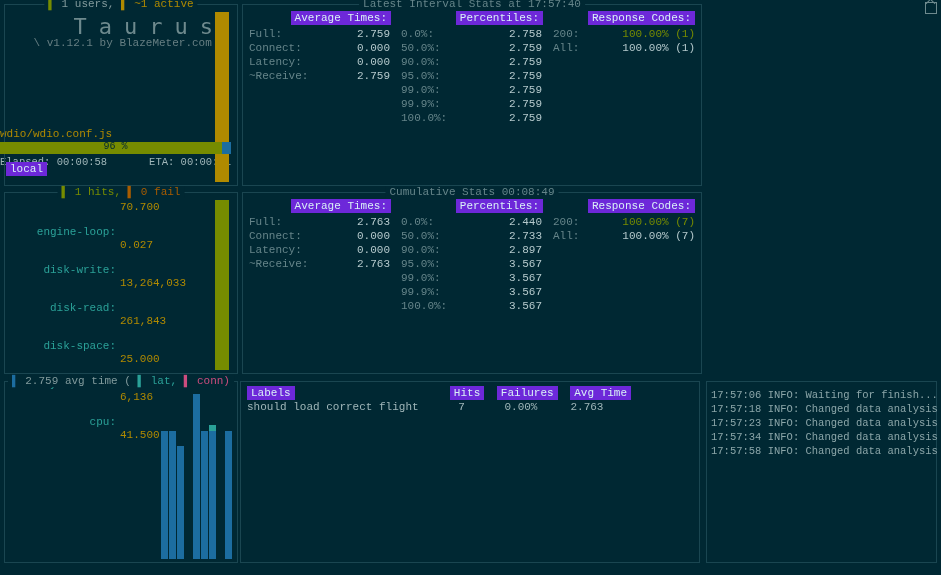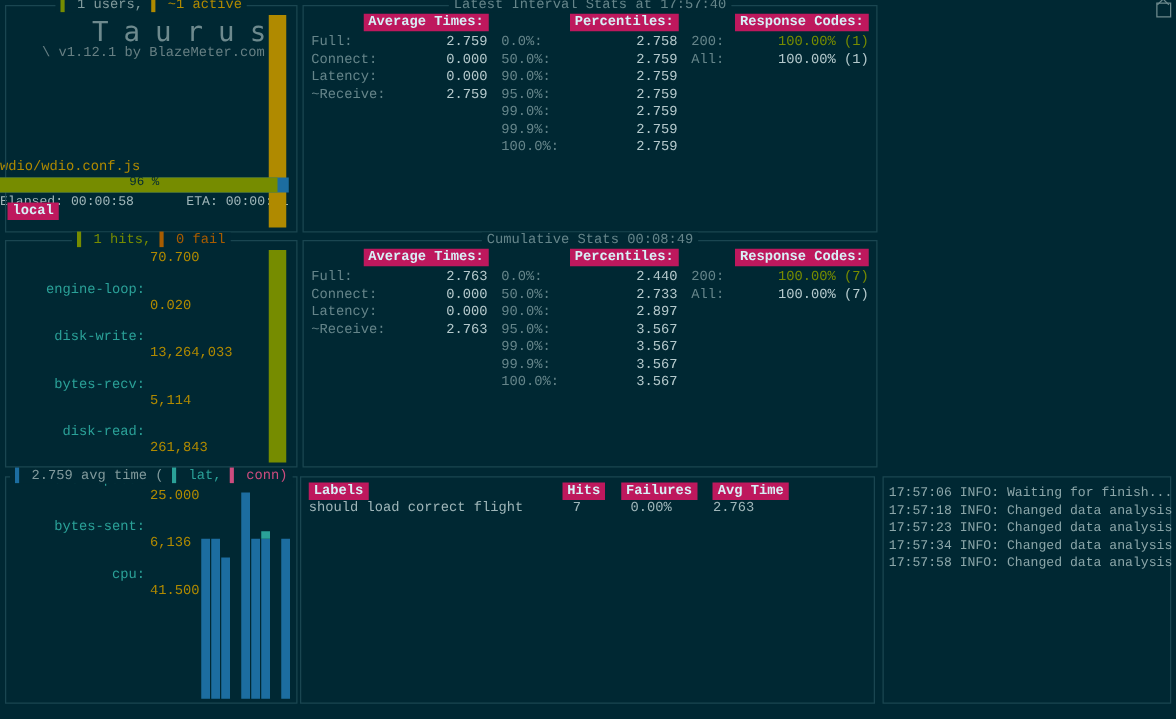--- a/index.html
+++ b/index.html
@@ -3,21 +3,21 @@
 <meta charset="utf-8">
 <style>
   * { margin: 0; padding: 0; box-sizing: border-box; }
   html, body { width: 941px; height: 575px; background: #002833; font-family: "Courier New", monospace; font-size: 11px; color: #b4c9cc; overflow: hidden; }
   .panel { border: 1px solid #1a4651; position: absolute; }
   .title { position: absolute; top: -7px; left: 50%; transform: translateX(-50%); background: #002833; padding: 0 4px; white-space: nowrap; font-size: 11px; color: #819a9c; }
   .title .orange { color: #b08a00; }
   .title .dkorange { color: #a85c00; }
   .title .teal { color: #2aa198; }
   .title .magenta { color: #cc4c7e; }
-  .hl { background: #be185d; color: #d9f0f7; padding: 1px 4px; font-weight: bold; }
+  .hl { background: #6d28d9; color: #d9f0f7; padding: 1px 4px; }
   .orange { color: #b08a00; }
   .green { color: #768c00; }
   .teal { color: #2aa198; }
   .dim { color: #65858a; }
   .bar-holder { position: absolute; bottom: 3px; }
   .vbar { position: absolute; bottom: 0; width: 14px; }
 
   
   #p-users    { left: 4px;   top: 4px;   width: 234px; height: 182px; }
   #p-interval { left: 242px; top: 4px;   width: 460px; height: 182px; }
@@ -283,29 +283,25 @@
 <div id="p-sysstats">
   <div class="sys">
     <span class="hl">local</span>
     <div id="sys-rows">
         <div class="pair">
           <span class="k" style="">mem:</span>
           <span class="v" style="">70.700</span>
         </div>
         <div class="pair">
           <span class="k" style="">engine-loop:</span>
-          <span class="v" style="">0.020</span>
+          <span class="v" style="">0.027</span>
         </div>
         <div class="pair">
           <span class="k" style="">disk-write:</span>
           <span class="v" style="">13,264,033</span>
-        </div>
-        <div class="pair">
-          <span class="k" style="">bytes-recv:</span>
-          <span class="v" style="">5,114</span>
         </div>
         <div class="pair">
           <span class="k" style="">disk-read:</span>
           <span class="v" style="">261,843</span>
         </div>
         <div class="pair">
           <span class="k" style="">disk-space:</span>
           <span class="v" style="">25.000</span>
         </div>
         <div class="pair">

